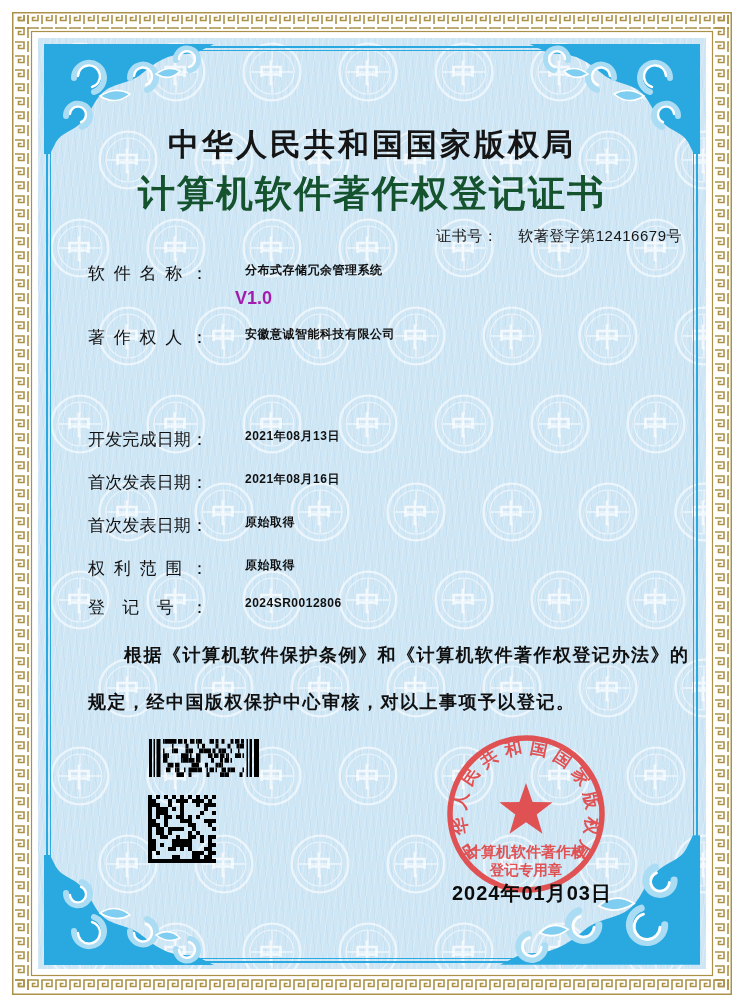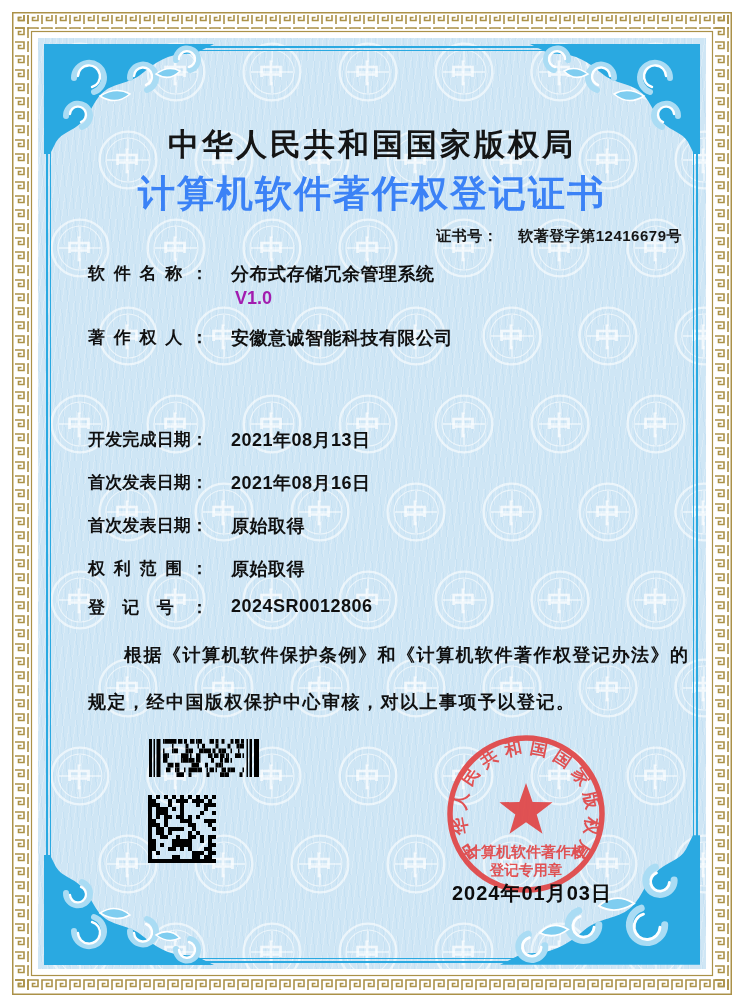--- a/index.html
+++ b/index.html
@@ -50,36 +50,36 @@
   .content { position:absolute; inset:0; z-index:5; color:var(--ink, #111); }
 
   .authority {
     position:absolute; left:0; right:0; top:124px; text-align:center;
     font-family:"Liberation Serif", serif; font-weight:bold;
     font-size:31px; letter-spacing:3px; color:#151515;
   }
   .cert-title {
     position:absolute; left:0; right:0; top:169px; text-align:center;
     font-family:"Liberation Serif", serif; font-weight:bold;
-    font-size:37px; letter-spacing:2px; color:#3b82f6;
+    font-size:37px; letter-spacing:2px; color:#14532d;
   }
   .certno-row {
     position:absolute; right:62px; top:227px;
-    font-size:15px; font-weight:bold; letter-spacing:.5px; color:#151515;
+    font-size:15px; font-weight:normal; letter-spacing:.5px; color:#151515;
     display:flex; gap:20px;
   }
 
   .field { position:absolute; left:88px; display:flex; }
   .flabel {
-    display:inline-block; width:120px; font-size:17px; font-weight:bold;
+    display:inline-block; width:120px; font-size:17px; font-weight:normal;
     text-align:justify; text-align-last:justify; color:#101010;
     white-space:nowrap;
   }
   .fvalue {
-    margin-left:23px; font-size:18px; font-weight:bold; letter-spacing:.5px;
+    margin-left:37px; font-size:12px; font-weight:bold; letter-spacing:.5px;
     color:#101010; white-space:nowrap;
   }
   .fvalue-extra {
     position:absolute; left:235px; top:288px;
     font-size:18px; font-weight:bold; color:#a21caf;
   }
 
   .statement-line {
     position:absolute; left:88px; width:590px;
     font-size:18px; font-weight:bold; letter-spacing:1.5px; color:#101010;

